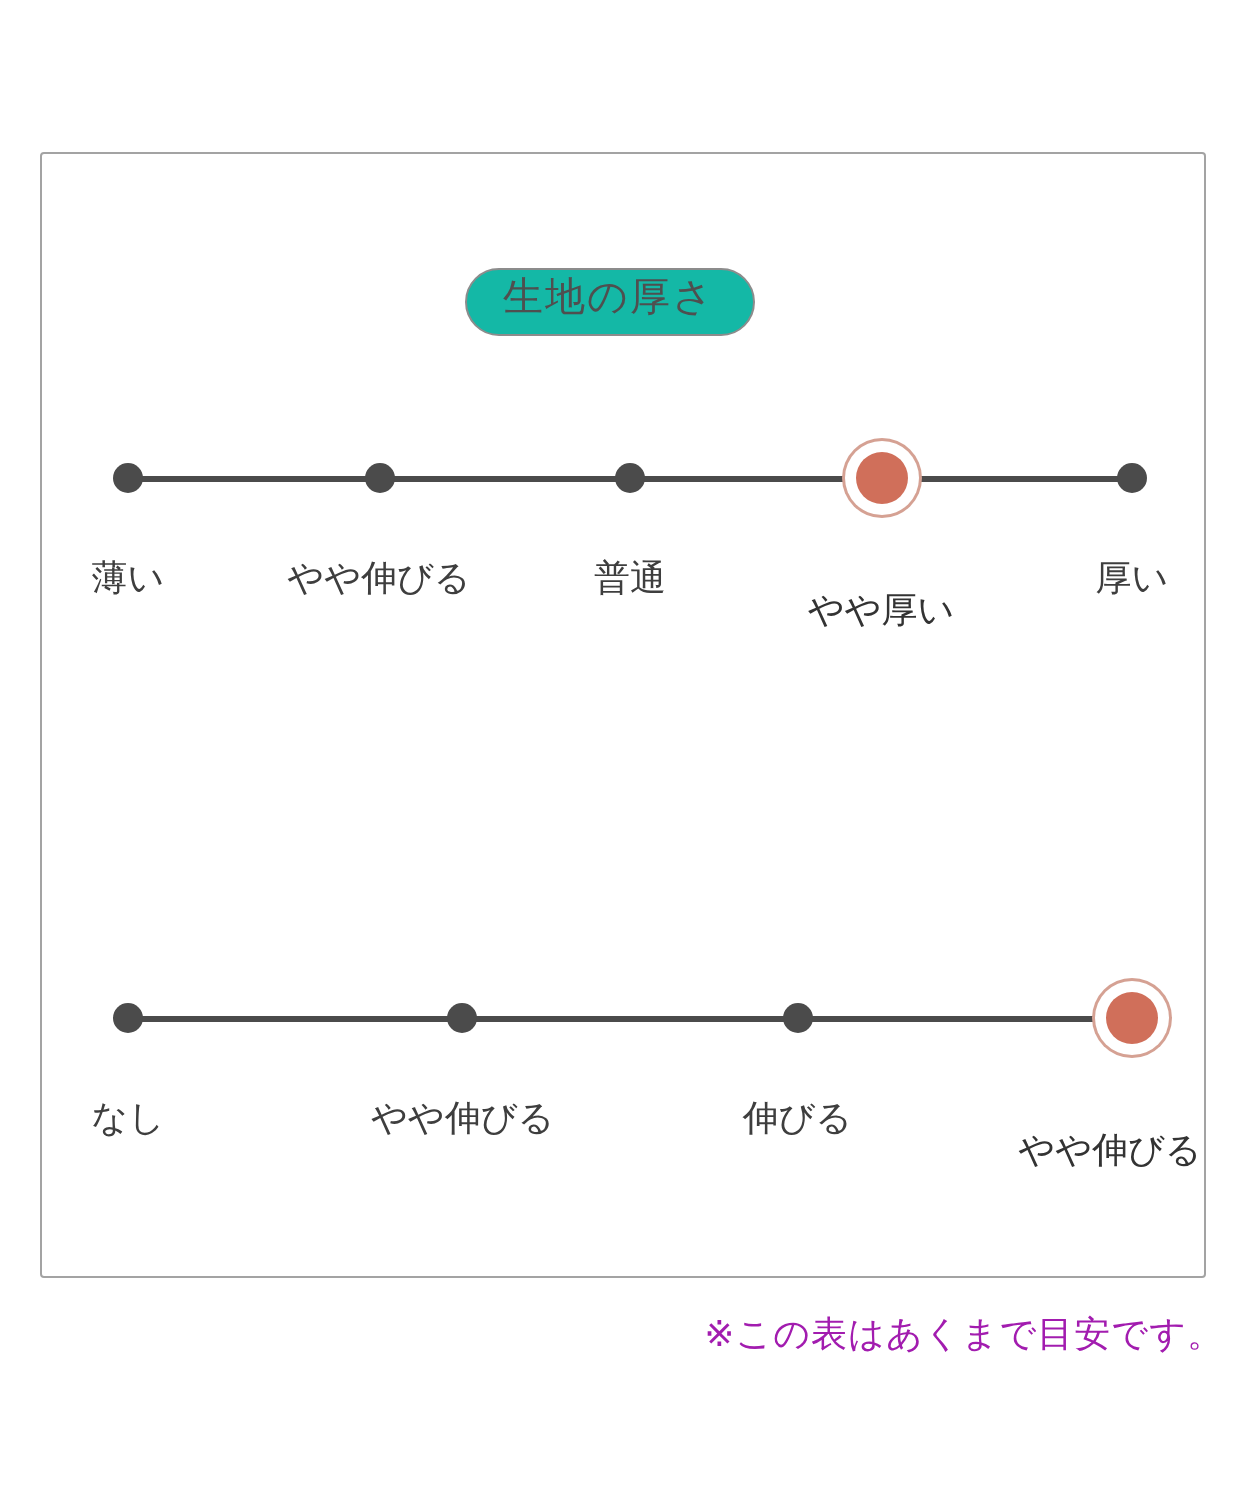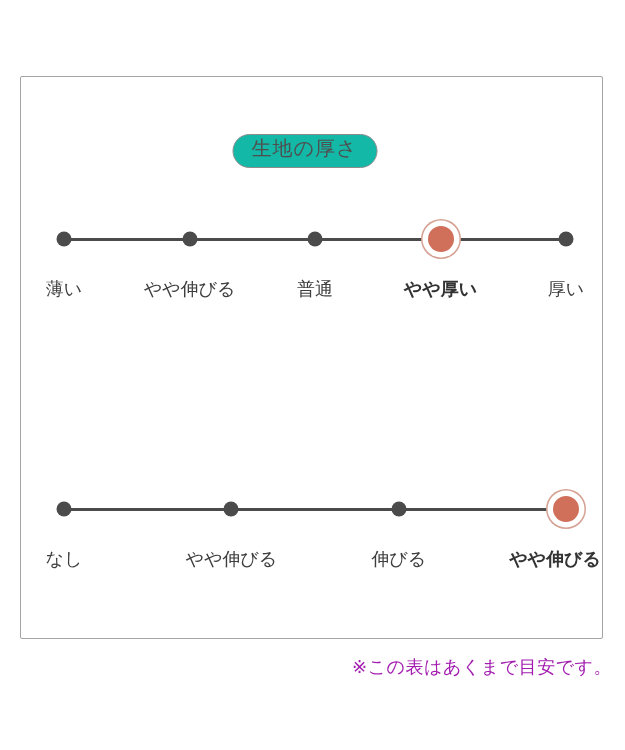--- a/index.html
+++ b/index.html
@@ -81,21 +81,21 @@
     box-shadow: 0 0 0 5.5px #ffffff, 0 0 0 7px var(--accent_ring);
   }
   .lbl {
     position: absolute;
     top: 38px; left: 0;
     transform: translateX(-50%);
     white-space: nowrap;
     font-size: 18px;
     color: var(--text);
   }
-  .lbl.sel { font-weight: bold; color: #333333; }
+  .lbl.sel { font-weight: normal; color: #333333; margin-top: 16px; }
   .lbl.shift-left { transform: translateX(-62%); }
   .footnote {
     position: absolute;
     top: 655px; right: 13px;
     font-size: 18px;
     color: #a21caf;
     letter-spacing: 0.5px;
   }
 </style>
 </head>

